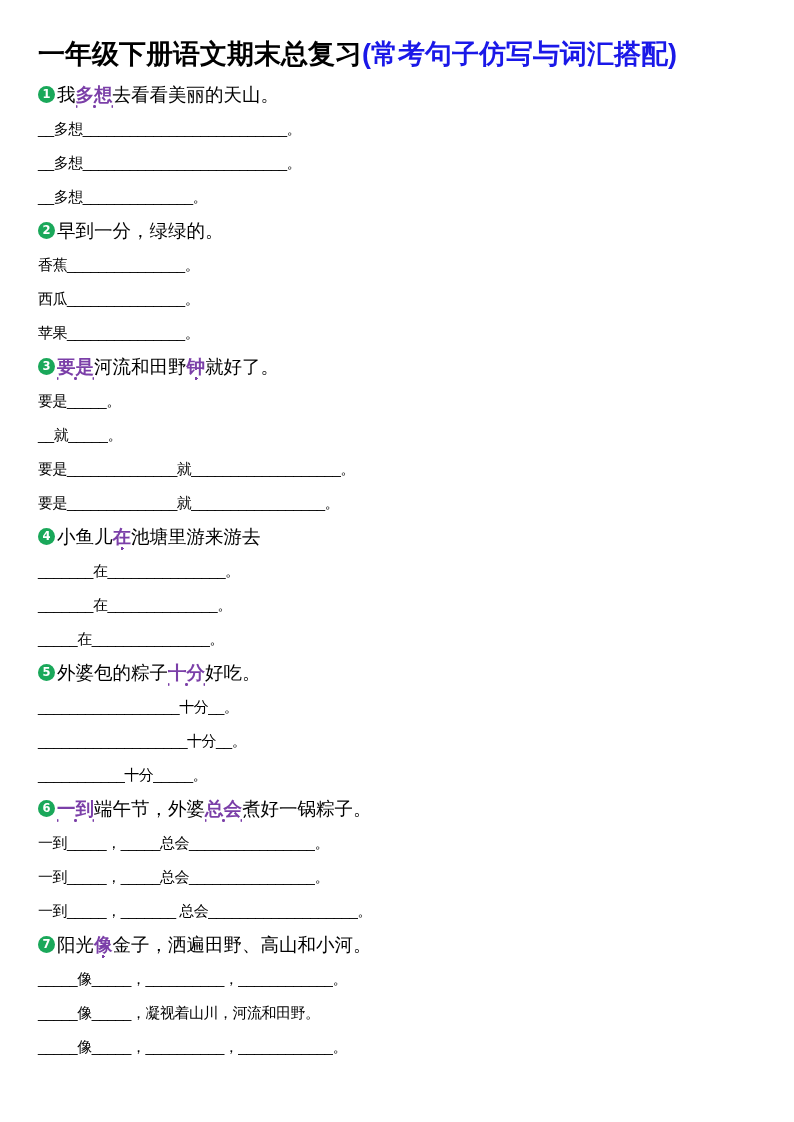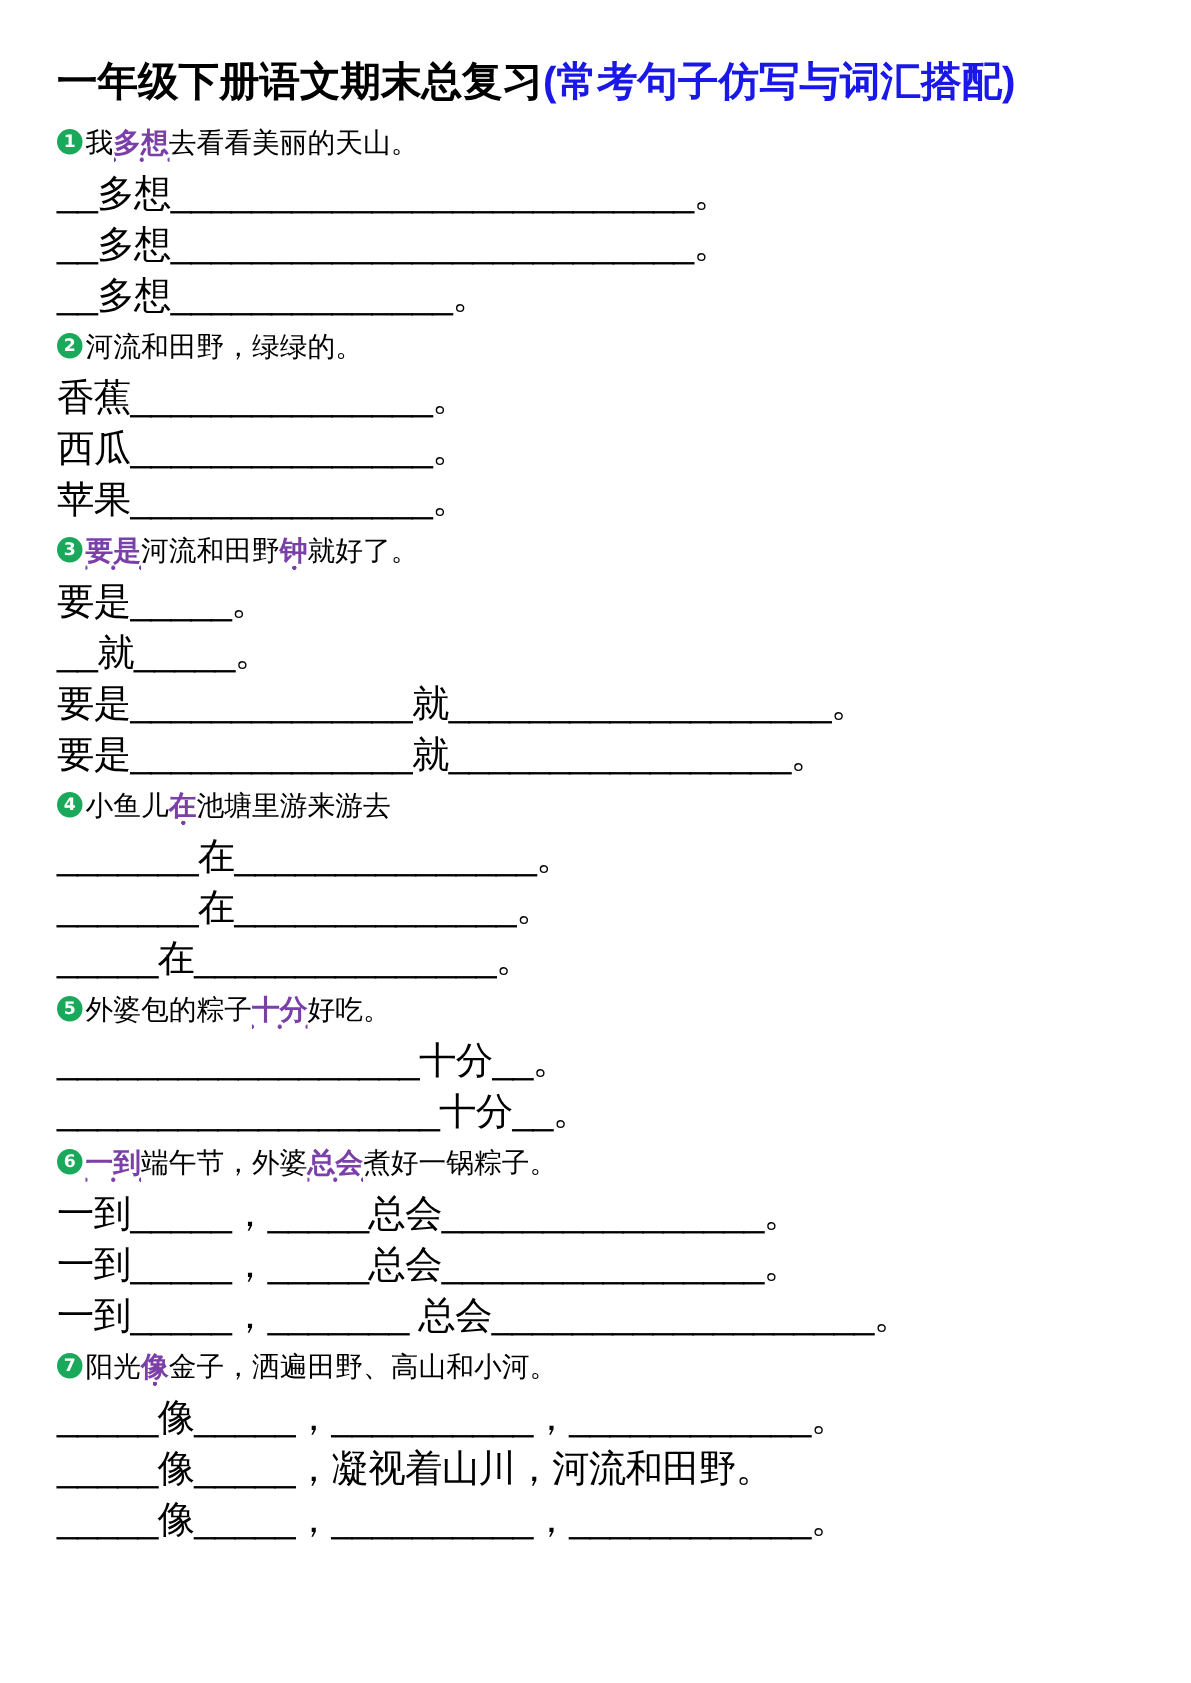--- a/index.html
+++ b/index.html
@@ -79,21 +79,21 @@
     left: 0;
     right: 0;
     bottom: -3px;
     height: 3px;
     background-image: radial-gradient(circle, #7b3fa8 1.3px, transparent 1.6px);
     background-size: 1em 3px;
     background-repeat: repeat-x;
     background-position: center bottom;
   }
   .q-answer {
-    font-size: 25px;
+    font-size: 15px;
     line-height: 34px;
     white-space: nowrap;
     font-family: "Liberation Sans", "DejaVu Sans", sans-serif;
   }
   .q-answer .blank {
     letter-spacing: -0.5px;
   }
 </style>
 </head>
 <body>
@@ -110,21 +110,21 @@
           <span class="q-badge">1</span>
           <span><span>我</span><span class="emph">多想</span><span>去看看美丽的天山。</span></span>
         </div>
         <div class="q-answer"><span class="blank">__多想__________________________。</span></div>
         <div class="q-answer"><span class="blank">__多想__________________________。</span></div>
         <div class="q-answer"><span class="blank">__多想______________。</span></div>
       </div>
       <div class="q-block">
         <div class="q-prompt">
           <span class="q-badge">2</span>
-          <span><span>河流和田野，绿绿的。</span></span>
+          <span><span>早到一分，绿绿的。</span></span>
         </div>
         <div class="q-answer"><span class="blank">香蕉_______________。</span></div>
         <div class="q-answer"><span class="blank">西瓜_______________。</span></div>
         <div class="q-answer"><span class="blank">苹果_______________。</span></div>
       </div>
       <div class="q-block">
         <div class="q-prompt">
           <span class="q-badge">3</span>
           <span><span class="emph">要是</span><span>河流和田野</span><span class="emph">钟</span><span>就好了。</span></span>
         </div>
@@ -142,20 +142,21 @@
         <div class="q-answer"><span class="blank">_______在______________。</span></div>
         <div class="q-answer"><span class="blank">_____在_______________。</span></div>
       </div>
       <div class="q-block">
         <div class="q-prompt">
           <span class="q-badge">5</span>
           <span><span>外婆包的粽子</span><span class="emph">十分</span><span>好吃。</span></span>
         </div>
         <div class="q-answer"><span class="blank">__________________十分__。</span></div>
         <div class="q-answer"><span class="blank">___________________十分__。</span></div>
+        <div class="q-answer"><span class="blank">___________十分_____。</span></div>
       </div>
       <div class="q-block">
         <div class="q-prompt">
           <span class="q-badge">6</span>
           <span><span class="emph">一到</span><span>端午节，外婆</span><span class="emph">总会</span><span>煮好一锅粽子。</span></span>
         </div>
         <div class="q-answer"><span class="blank">一到_____，_____总会________________。</span></div>
         <div class="q-answer"><span class="blank">一到_____，_____总会________________。</span></div>
         <div class="q-answer"><span class="blank">一到_____，_______ 总会___________________。</span></div>
       </div>

